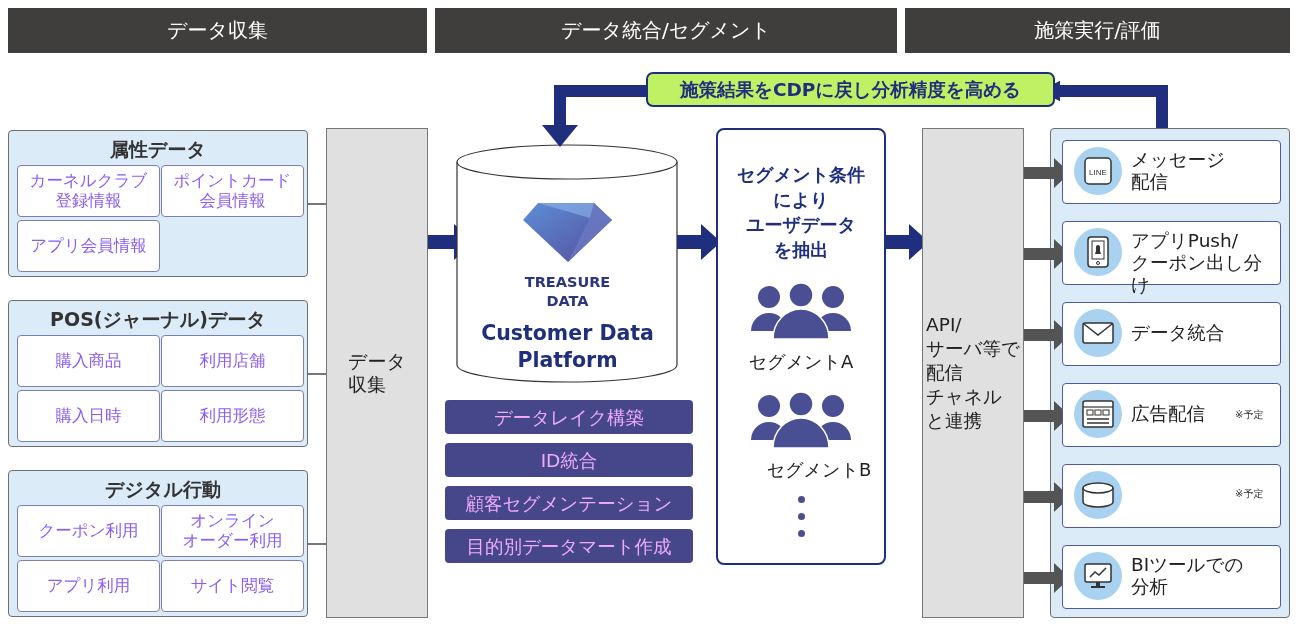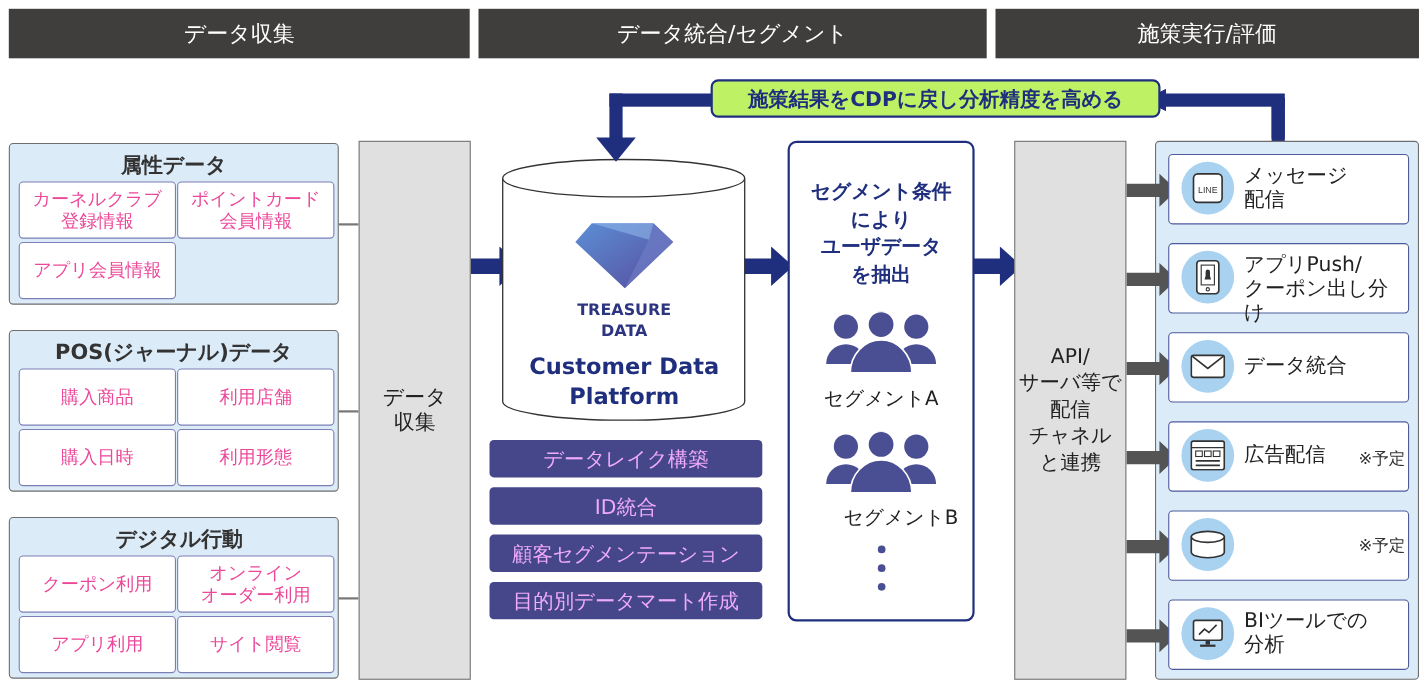--- a/index.html
+++ b/index.html
@@ -8,45 +8,45 @@
   .abs { position:absolute; box-sizing:border-box; }
 
   .phase { background:#403e3c; color:#fff; font-size:20px; display:flex;
            align-items:center; justify-content:center; height:45px; top:8px; }
 
   .group { background:#dcebf8; border:1.5px solid #6e6e6e; border-radius:4px; }
   .group-title { position:absolute; left:0; right:0; text-align:center;
                  font-size:19px; font-weight:bold; color:#333; }
   .cell { position:absolute; background:#fff; border:1.5px solid #7b7fb6; border-radius:4px;
           display:flex; align-items:center; justify-content:center; text-align:center;
-          font-size:16.5px; line-height:20px; color:#ec4899; white-space:pre-line; }
+          font-size:16.5px; line-height:20px; color:#8b5cf6; white-space:pre-line; }
 
   .collect { background:#e0e0e0; border:1.5px solid #777; display:flex; align-items:center;
-             justify-content:center; text-align:center; font-size:19px; line-height:23px;
+             justify-content:center; font-size:19px; line-height:23px;
              white-space:pre-line; color:#222; }
 
   .line { background:#777; height:1.5px; }
 
   .pill { background:#45478a; color:#f0abfc; border-radius:4px; font-size:18.5px;
           display:flex; align-items:center; justify-content:center; height:34px; }
 
   .segbox { border:2.5px solid #1f2f7e; border-radius:8px; background:#fff; }
   .seg-title { color:#1f2f7e; font-weight:bold; font-size:18px; line-height:25px;
                text-align:center; white-space:pre-line; }
   .seg-label { font-size:18px; text-align:center; color:#222; }
   .dot { width:7px; height:7px; border-radius:50%; background:#4a4e92; }
 
   .feedback { border:2.5px solid #1f2f7e; border-radius:7px; background:#bef264; color:#1f2f7e;
               font-weight:bold; font-size:18.5px; display:flex; align-items:center; justify-content:center; }
 
   .chan { position:absolute; background:#fff; border:1.5px solid #4e5a9c; border-radius:4px; }
   .chan-icon { position:absolute; left:11px; width:48px; height:48px; border-radius:50%; background:#a9d2f1;
                display:flex; align-items:center; justify-content:center; }
   .chan-label { position:absolute; left:68px; font-size:18.5px; line-height:22px; white-space:pre-line; color:#222; }
-  .chan-note { position:absolute; font-size:15px; color:#333; }
+  .chan-note { position:absolute; font-size:10px; color:#333; }
 </style>
 </head>
 <body>
 
 <div class="abs phase" style="left:8px; width:419px;">データ収集</div>
 <div class="abs phase" style="left:435px; width:462px;">データ統合/セグメント</div>
 <div class="abs phase" style="left:905px; width:385px;">施策実行/評価</div>
 
 <div class="abs group" style="left:8px; top:130px; width:300px; height:147px;">
   <div class="group-title" style="top:6px;">属性データ</div>

